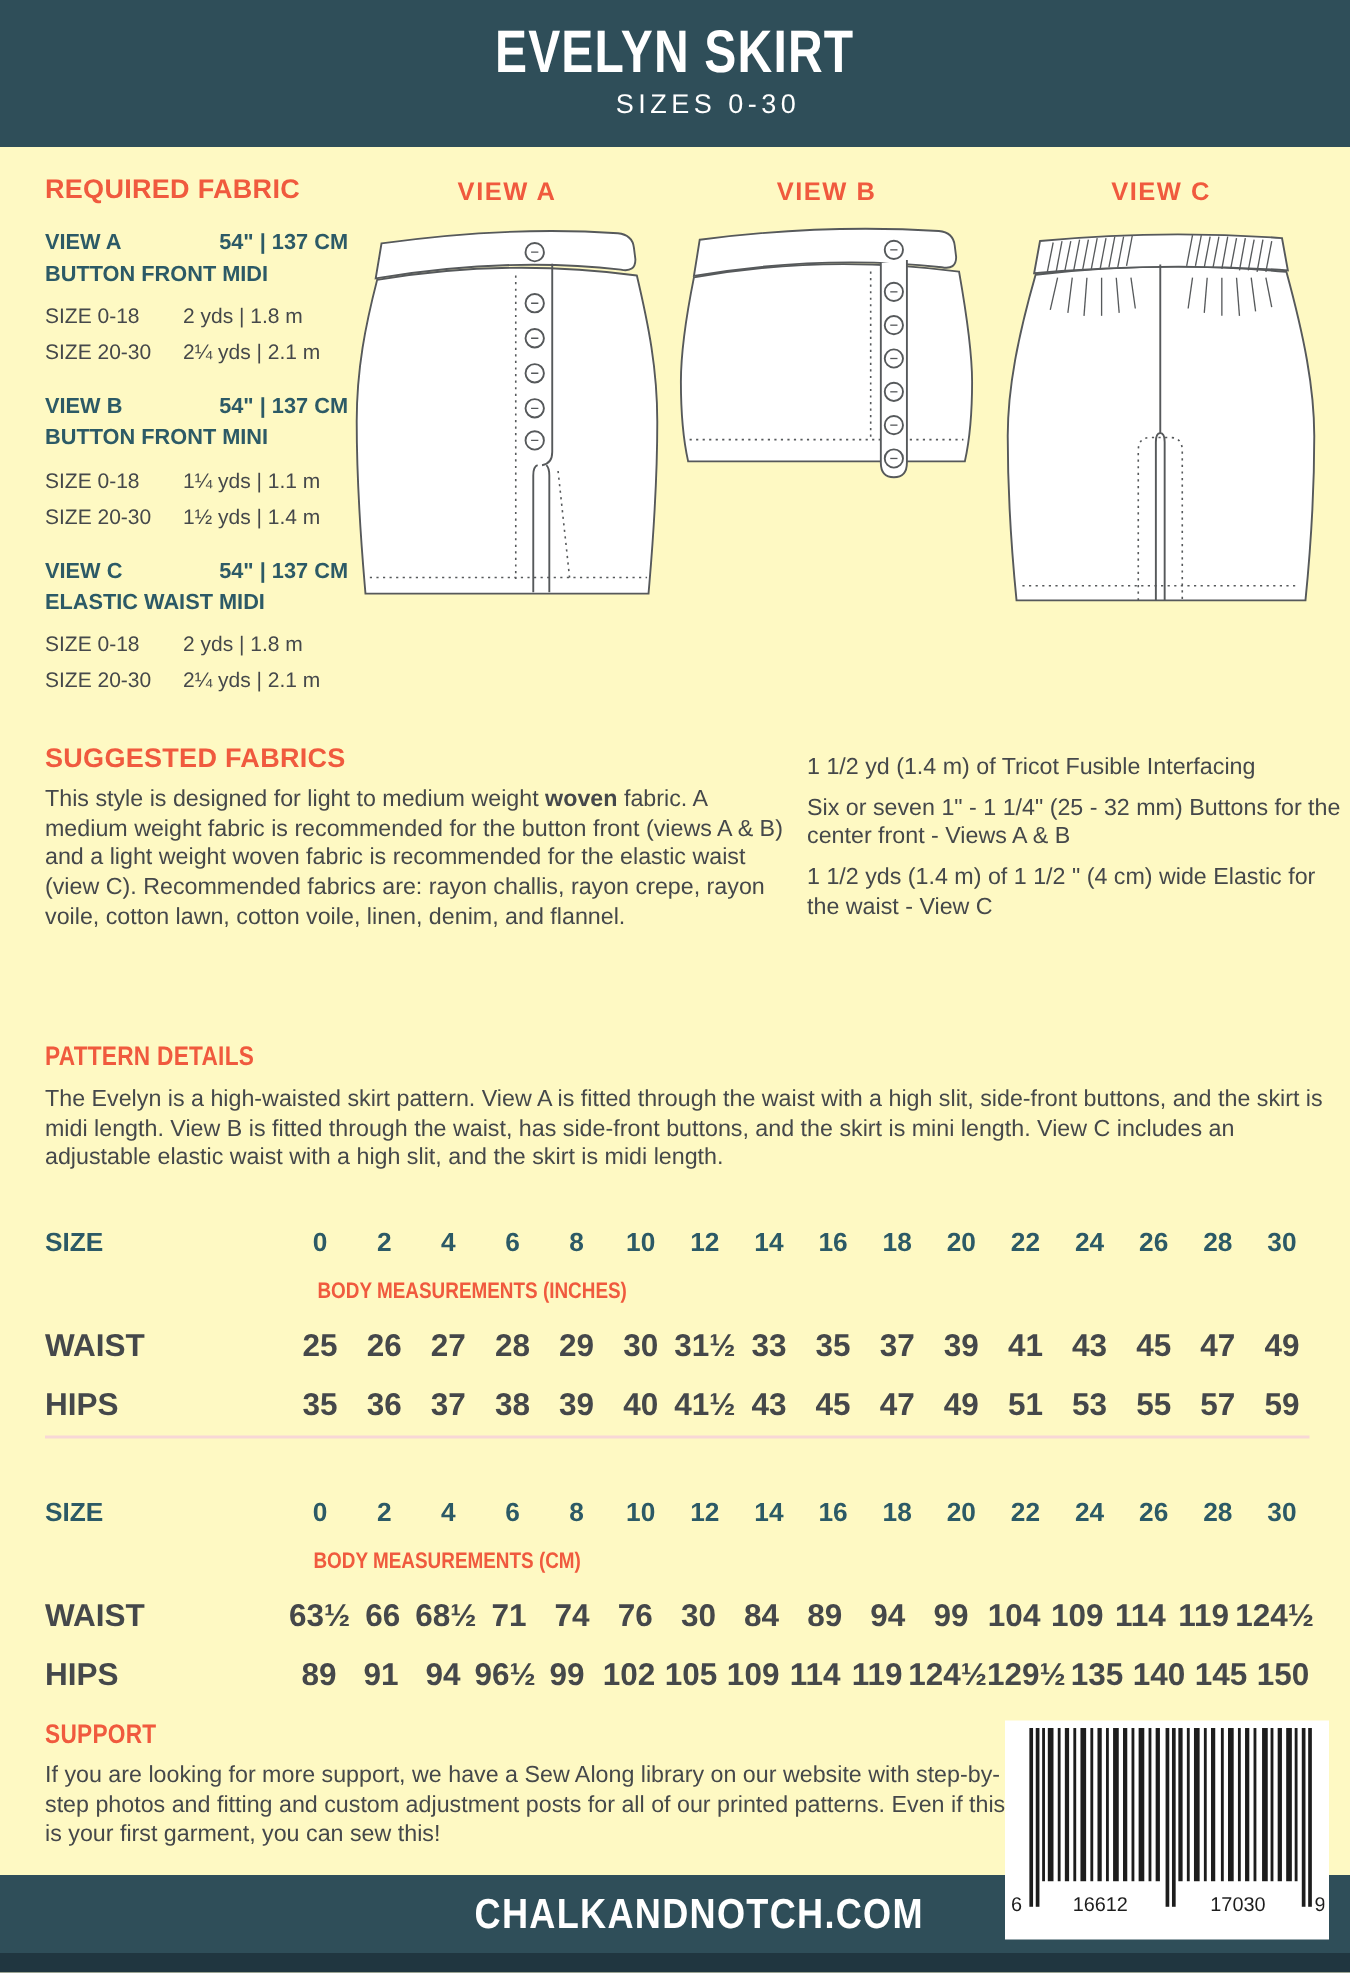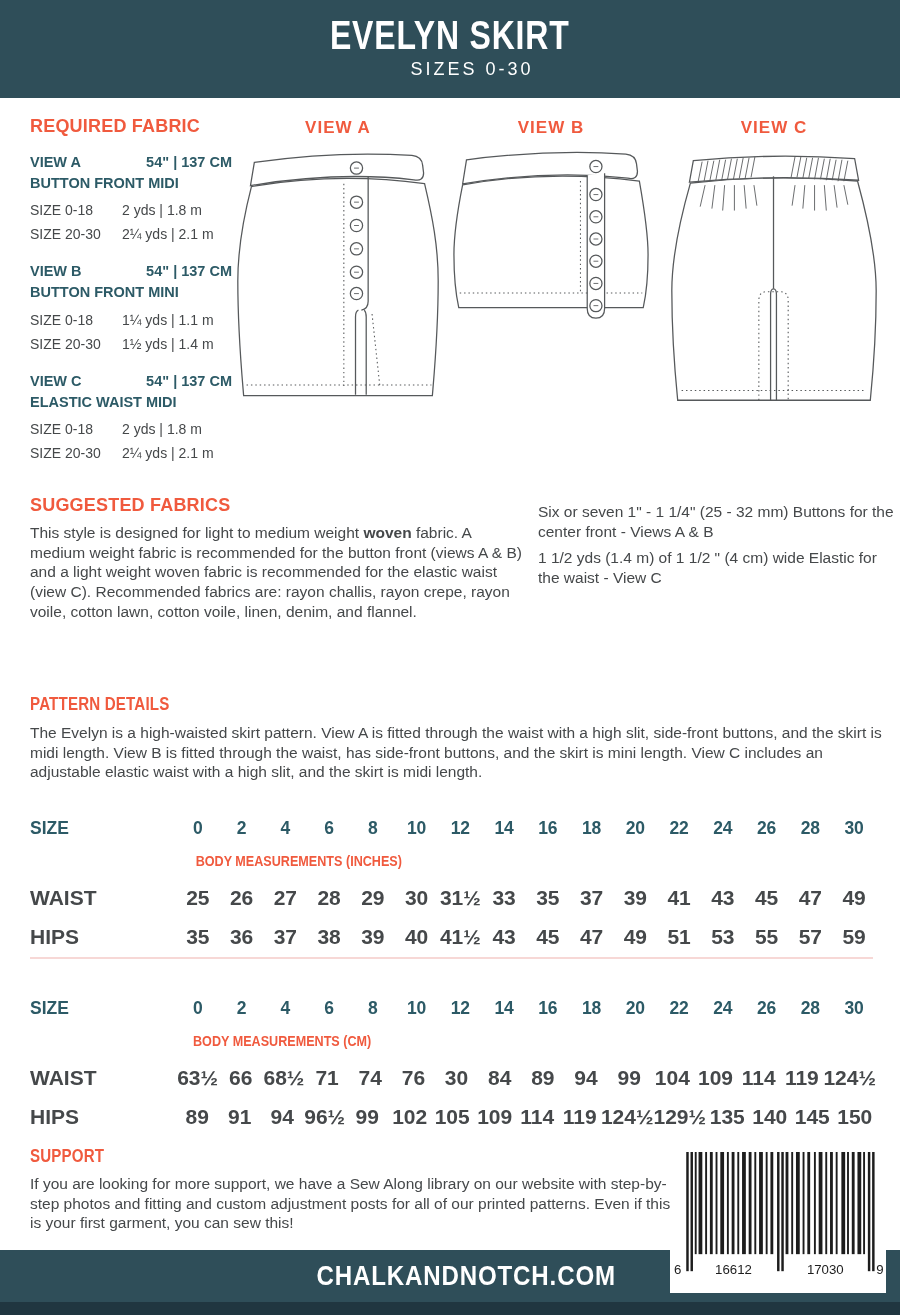--- a/index.html
+++ b/index.html
@@ -1,17 +1,17 @@
 <!DOCTYPE html>
 <html><head>
 <meta charset="utf-8">
 <style>
   * { margin:0; padding:0; box-sizing:border-box; }
   body { background:#e8e8e8; font-family:"Liberation Sans", sans-serif; }
-  .page { position:relative; width:900px; height:1315px; margin:0 auto; background:#ffffff;
+  .page { position:relative; width:900px; height:1315px; margin:0 auto; background:#fef9c3;
           color:#45484a; overflow:hidden; }
 
   
   .header { position:absolute; left:0; top:0; width:100%; height:98px; background:#2f4e59;
             text-align:center; color:#fff; }
   .title { display:inline-block; margin-top:13px; font-size:40px; font-weight:bold;
            letter-spacing:1px; transform:scaleX(.8); white-space:nowrap; }
   .subtitle { display:block; margin-top:1px; font-size:18px; letter-spacing:3px; font-weight:500;padding-left:44px; }
 
   .orange-h { color:#f05a3e; font-weight:bold; font-size:18px; letter-spacing:.2px; }
@@ -47,21 +47,21 @@
   .nt-item { margin-top:7px; }
   .pd { position:absolute; left:30px; top:694px; width:852px; }
   .pd p { margin-top:8px; }
   .sup { position:absolute; left:30px; top:1146px; width:648px; }
   .sup p { margin-top:7px; }
   b { font-weight:bold; }
 
   
   .tbl { position:absolute; left:28px; width:848px; }
   .t1 { top:818px; } .t2 { top:998px; }
-  .t-row { display:grid; grid-template-columns:148px 1fr; align-items:baseline; }
+  .t-row { display:grid; grid-template-columns:148px 1fr; align-items:baseline;gap:16px; }
   .t-label { text-align:left; padding-left:2px; }
   .t-cells { display:grid; grid-template-columns:repeat(16,1fr); }
   .t-cell { text-align:center; }
   .t-size-row { color:#2c5a66; font-weight:bold; font-size:17.5px; }
   .t-bm { text-align:left; color:#f05a3e; font-weight:bold; font-size:15px; margin:13px 0 6px; }
   .t-body-row { font-size:21px; color:#45484a; margin-top:7px; line-height:1.5;font-weight:bold; }
   .divider { position:absolute; left:30px; top:957px; width:843px; height:2px; background:#f7d8d6; }
 
   
   .bc { position:absolute; left:670px; top:1147px; width:216px; height:146px; background:#fff;
@@ -233,20 +233,21 @@
       <line class="dot" x1="18" y1="250" x2="207" y2="250"></line>
     </svg>
   </div>
 
   <div class="sf sect">
     <div class="orange-h">SUGGESTED FABRICS</div>
     <p><span>This style is designed for light to medium weight </span><b>woven</b><span> fabric. A medium weight fabric is recommended for the button front (views A &amp; B) and a light weight woven fabric is recommended for the elastic waist (view C). Recommended fabrics are: rayon challis, rayon crepe, rayon voile, cotton lawn, cotton voile, linen, denim, and flannel.</span></p>
   </div>
 
   <div class="nt sect">
+    <div class="nt-item">1 1/2 yd (1.4 m) of Tricot Fusible Interfacing</div>
     <div class="nt-item">Six or seven 1" - 1 1/4" (25 - 32 mm) Buttons for the center front - Views A &amp; B</div>
     <div class="nt-item">1 1/2 yds (1.4 m) of 1 1/2 " (4 cm) wide Elastic for the waist - View C</div>
   </div>
 
   <div class="pd sect">
     <div class="orange-h"><span class="cond">PATTERN DETAILS</span></div>
     <p>The Evelyn is a high-waisted skirt pattern. View A is fitted through the waist with a high slit, side-front buttons, and the skirt is midi length. View B is fitted through the waist, has side-front buttons, and the skirt is mini length. View C includes an adjustable elastic waist with a high slit, and the skirt is midi length.</p>
   </div>
 
   <div class="tbl t1">

